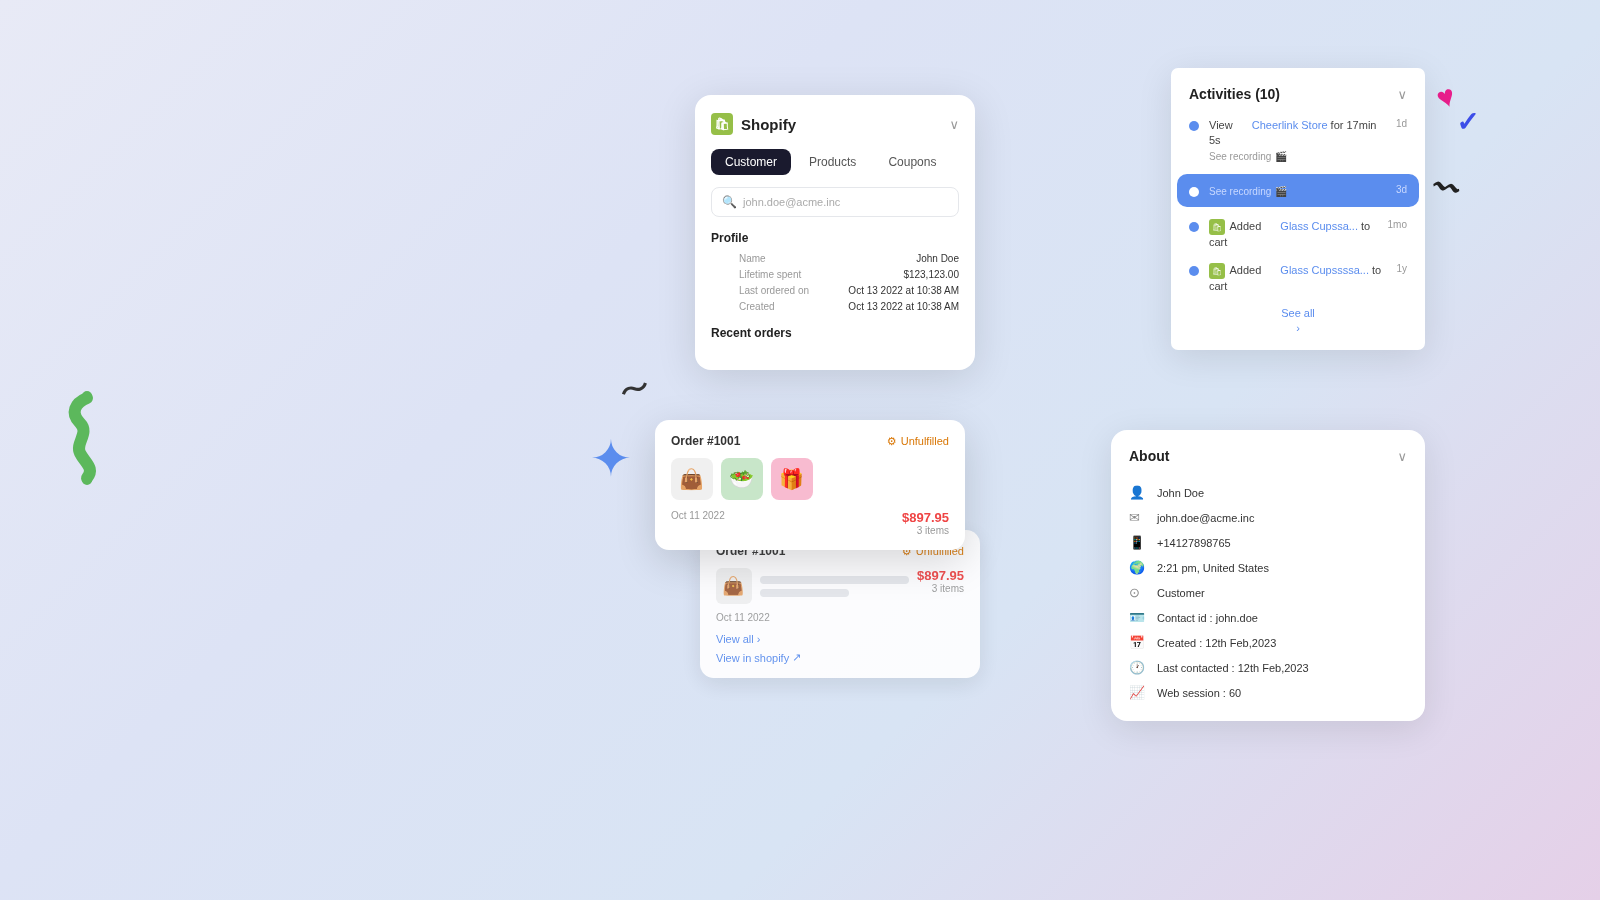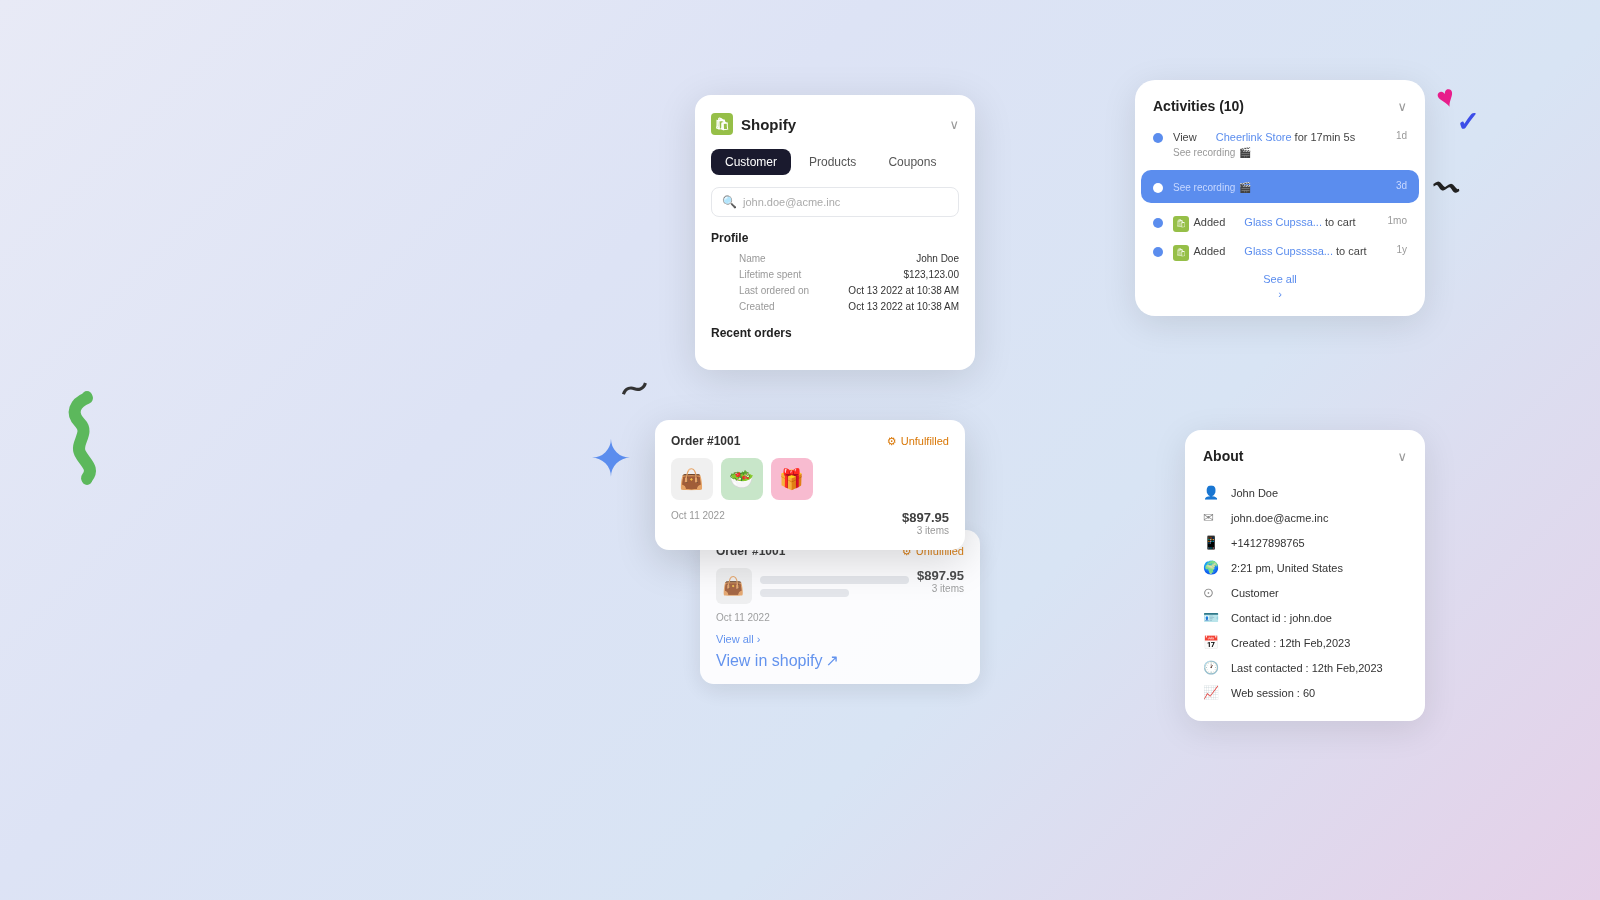--- a/index.html
+++ b/index.html
@@ -171,21 +171,21 @@
       justify-content: center;
       font-size: 20px;
     }
     .order-footer {
       display: flex;
       justify-content: space-between;
       align-items: flex-start;
     }
     .order-date { font-size: 10px; color: #999; }
     .order-price { text-align: right; }
-    .order-amount { font-size: 13px; font-weight: 700; color: #404040; }
+    .order-amount { font-size: 13px; font-weight: 700; color: #ef4444; }
     .order-items-count { font-size: 10px; color: #999; }
 
     
     .order-behind-items {
       display: flex;
       gap: 8px;
       margin-bottom: 8px;
     }
     .behind-img {
       width: 36px;
@@ -216,37 +216,37 @@
       color: #5b8dee;
       font-weight: 500;
       display: flex;
       align-items: center;
       gap: 3px;
       cursor: pointer;
       margin-top: 10px;
       margin-bottom: 6px;
     }
     .view-shopify-link {
-      font-size: 16px;
+      font-size: 11px;
       color: #5b8dee;
       font-weight: 500;
       display: flex;
       align-items: center;
       gap: 3px;
       cursor: pointer;
     }
 
     
     .activities-panel {
       position: absolute;
       right: 175px;
-      top: 80px;
-      width: 290px;
+      top: 68px;
+      width: 254px;
       background: #fff;
-      border-radius: 20px;
+      border-radius: 7px;
       box-shadow: 0 8px 35px rgba(0,0,0,0.1);
       padding: 18px 18px 16px;
       z-index: 10;
     }
     .panel-header {
       display: flex;
       justify-content: space-between;
       align-items: center;
       margin-bottom: 16px;
     }
@@ -316,21 +316,21 @@
       cursor: pointer;
       margin-top: 6px;
       flex-direction: column;
     }
 
     
     .about-panel {
       position: absolute;
       right: 175px;
       top: 430px;
-      width: 240px;
+      width: 314px;
       background: #fff;
       border-radius: 16px;
       box-shadow: 0 8px 35px rgba(0,0,0,0.1);
       padding: 18px 18px 16px;
       z-index: 10;
     }
     .about-row {
       display: flex;
       align-items: center;
       gap: 10px;

